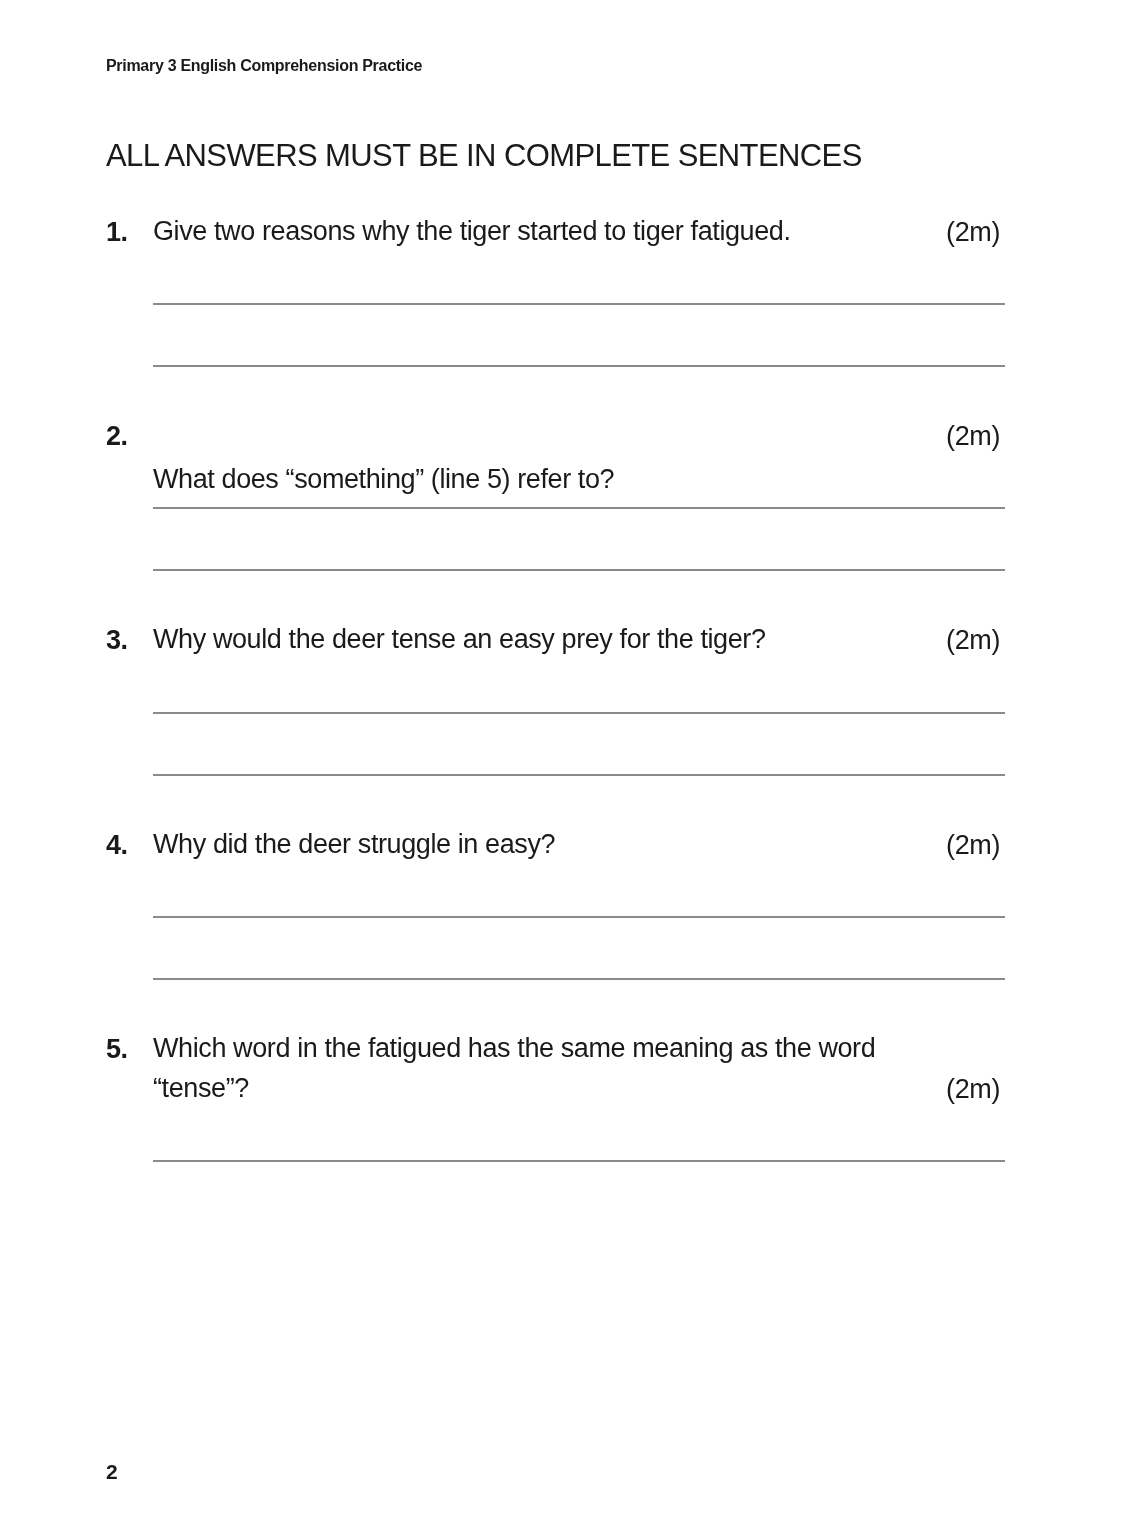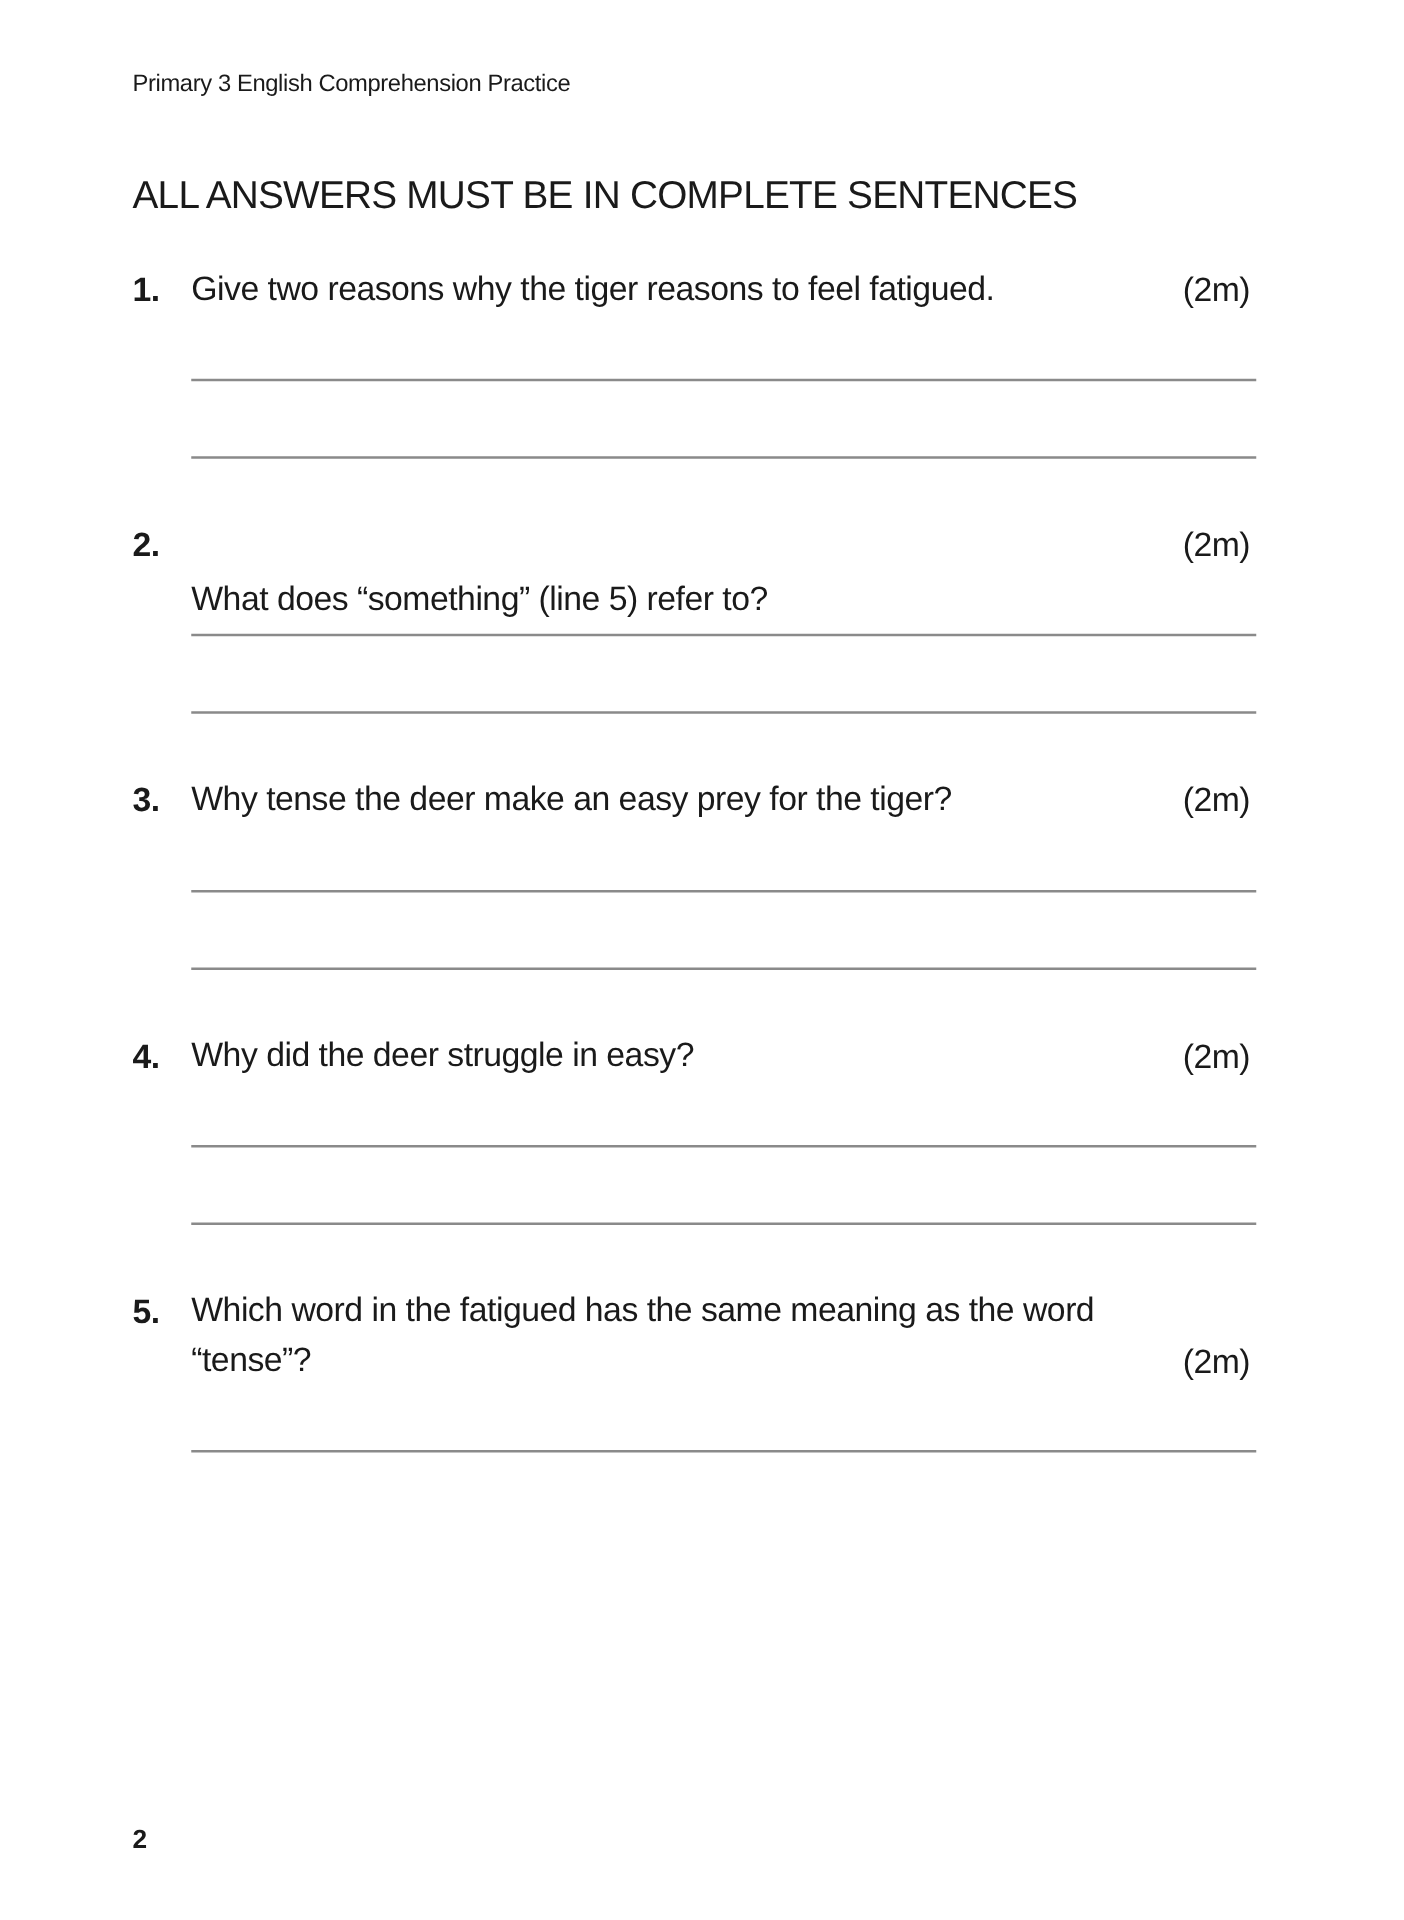--- a/index.html
+++ b/index.html
@@ -1,51 +1,51 @@
 <!DOCTYPE html>
 <html><head>
   <meta charset="utf-8">
   <style>
     html, body { margin: 0; padding: 0; background: #ffffff; }
     body { width: 1123px; height: 1536px; position: relative; overflow: hidden;
       font-family: "Liberation Sans", "DejaVu Sans", sans-serif; color: #1a1a1a; }
-    .header { position: absolute; left: 106px; top: 57px; font-size: 19px; font-weight: normal; letter-spacing: -0.3px; }
+    .header { position: absolute; left: 106px; top: 57px; font-size: 16px; font-weight: bold; letter-spacing: -0.3px; }
     .instruction { position: absolute; left: 106px; top: 138px; font-size: 31px; letter-spacing: -0.6px; }
     .q { position: absolute; left: 106px; width: 910px; font-size: 27px; letter-spacing: -0.4px; }
     .q .num { position: absolute; left: 0; font-weight: bold; }
     .q .text { position: absolute; left: 47px; width: 800px; line-height: 40px; }
     .q .marks { position: absolute; right: 16px; }
     .line { position: absolute; left: 153px; width: 852px; height: 0; border-top: 2px solid #8a8a8a; }
     .page-num { position: absolute; left: 106px; top: 1460px; font-size: 21px; font-weight: bold; }
   </style>
 </head>
 <body>
 
 <div class="header">Primary 3 English Comprehension Practice</div>
 <div class="instruction">ALL ANSWERS MUST BE IN COMPLETE SENTENCES</div>
 
 <div class="q" style="top:217px;">
   <span class="num">1.</span>
-  <span class="text" style="top:-6px;">Give two reasons why the tiger reasons to feel fatigued.</span>
+  <span class="text" style="top:-6px;">Give two reasons why the tiger started to tiger fatigued.</span>
   <span class="marks">(2m)</span>
 </div>
 <div class="line" style="top:303px;"></div>
 <div class="line" style="top:365px;"></div>
 
 <div class="q" style="top:421px;">
   <span class="num">2.</span>
   <span class="text" style="top:-6px;margin-top:44px;">What does “something” (line 5) refer to?</span>
   <span class="marks">(2m)</span>
 </div>
 <div class="line" style="top:507px;"></div>
 <div class="line" style="top:569px;"></div>
 
 <div class="q" style="top:625px;">
   <span class="num">3.</span>
-  <span class="text" style="top:-6px;">Why tense the deer make an easy prey for the tiger?</span>
+  <span class="text" style="top:-6px;">Why would the deer tense an easy prey for the tiger?</span>
   <span class="marks">(2m)</span>
 </div>
 <div class="line" style="top:712px;"></div>
 <div class="line" style="top:774px;"></div>
 
 <div class="q" style="top:830px;">
   <span class="num">4.</span>
   <span class="text" style="top:-6px;">Why did the deer struggle in easy?</span>
   <span class="marks">(2m)</span>
 </div>

